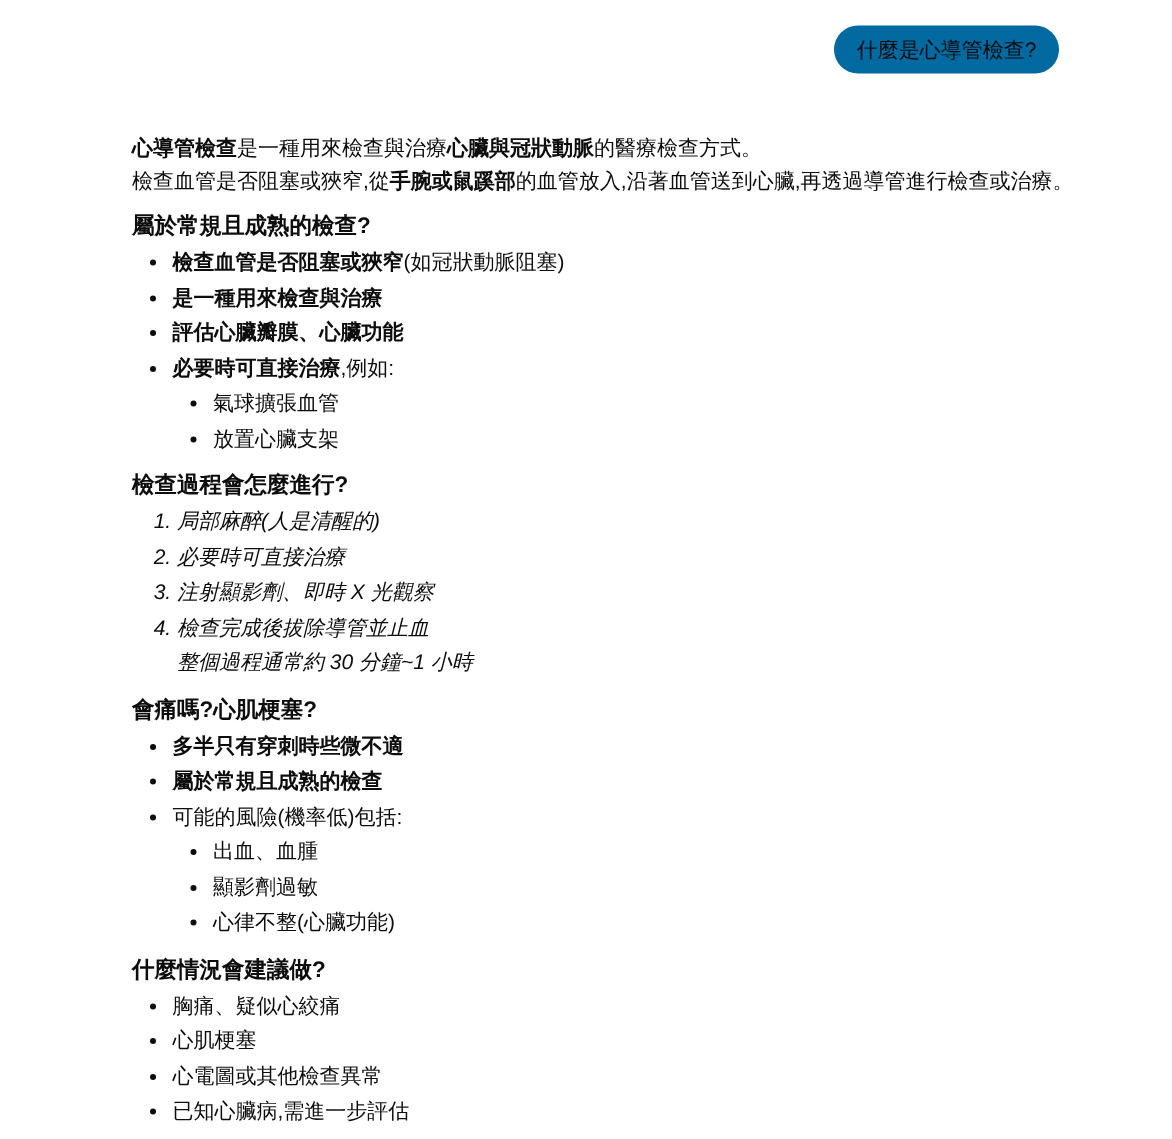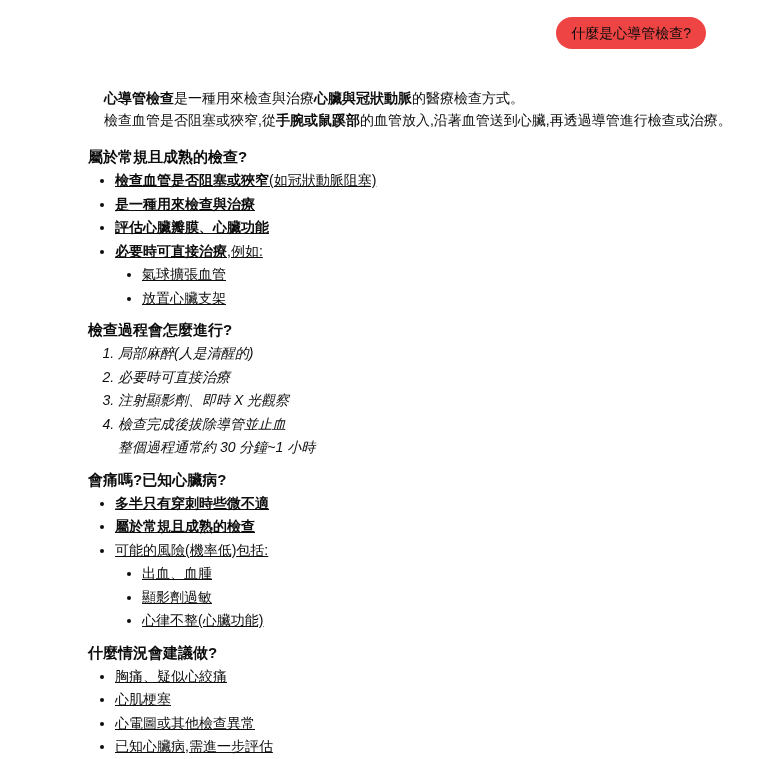--- a/index.html
+++ b/index.html
@@ -15,37 +15,37 @@
     width: 781px; height: 759px;
     padding: 17px 8px 0 88px;
   }
   .user-row {
     display: flex;
     justify-content: flex-end;
     padding-right: 67px;
     margin-bottom: 38px;
   }
   .bubble {
-    background: #ef4444;
+    background: #0369a1;
     border-radius: 18px;
     padding: 7px 15px;
     font-size: 14px;
     line-height: 18px;
     white-space: nowrap;
   }
   .assistant { font-size: 14px; }
-  .intro { margin: 16px; line-height: 22px; font-size: 14px; }
+  .intro { margin: 0; line-height: 22px; font-size: 14px; }
   h3 {
     font-size: 15px;
     font-weight: 700;
     line-height: 20px;
     margin: 10px 0 2px 0;
   }
   ul, ol { margin: 0; font-size: 14px; }
-  ul { padding-left: 27px; list-style-type: disc; text-decoration: underline; }
+  ul { padding-left: 27px; list-style-type: disc; }
   ul ul { padding-left: 27px; list-style-type: disc; margin: 0; }
   ol { padding-left: 30px; font-style: italic; }
   li { line-height: 23.5px; }
   .note { line-height: 23.5px; }
   strong, b { font-weight: 700; }
 </style>
 </head>
 <body>
 
 <div class="page">
@@ -76,21 +76,21 @@
     <h3>檢查過程會怎麼進行?</h3>
     <ol>
       <li><span>局部麻醉(人是清醒的)</span></li>
       <li><span>必要時可直接治療</span></li>
       <li><span>注射顯影劑、即時 X 光觀察</span></li>
       <li><span>檢查完成後拔除導管並止血</span>
         <div class="note">整個過程通常約 30 分鐘~1 小時</div>
       </li>
     </ol>
 
-    <h3>會痛嗎?已知心臟病?</h3>
+    <h3>會痛嗎?心肌梗塞?</h3>
     <ul>
       <li><strong>多半只有穿刺時些微不適</strong><span></span></li>
       <li><strong>屬於常規且成熟的檢查</strong><span></span></li>
       <li><span>可能的風險(機率低)包括:</span>
         <ul>
           <li><span>出血、血腫</span></li>
           <li><span>顯影劑過敏</span></li>
           <li><span>心律不整(心臟功能)</span></li>
         </ul>
       </li>

